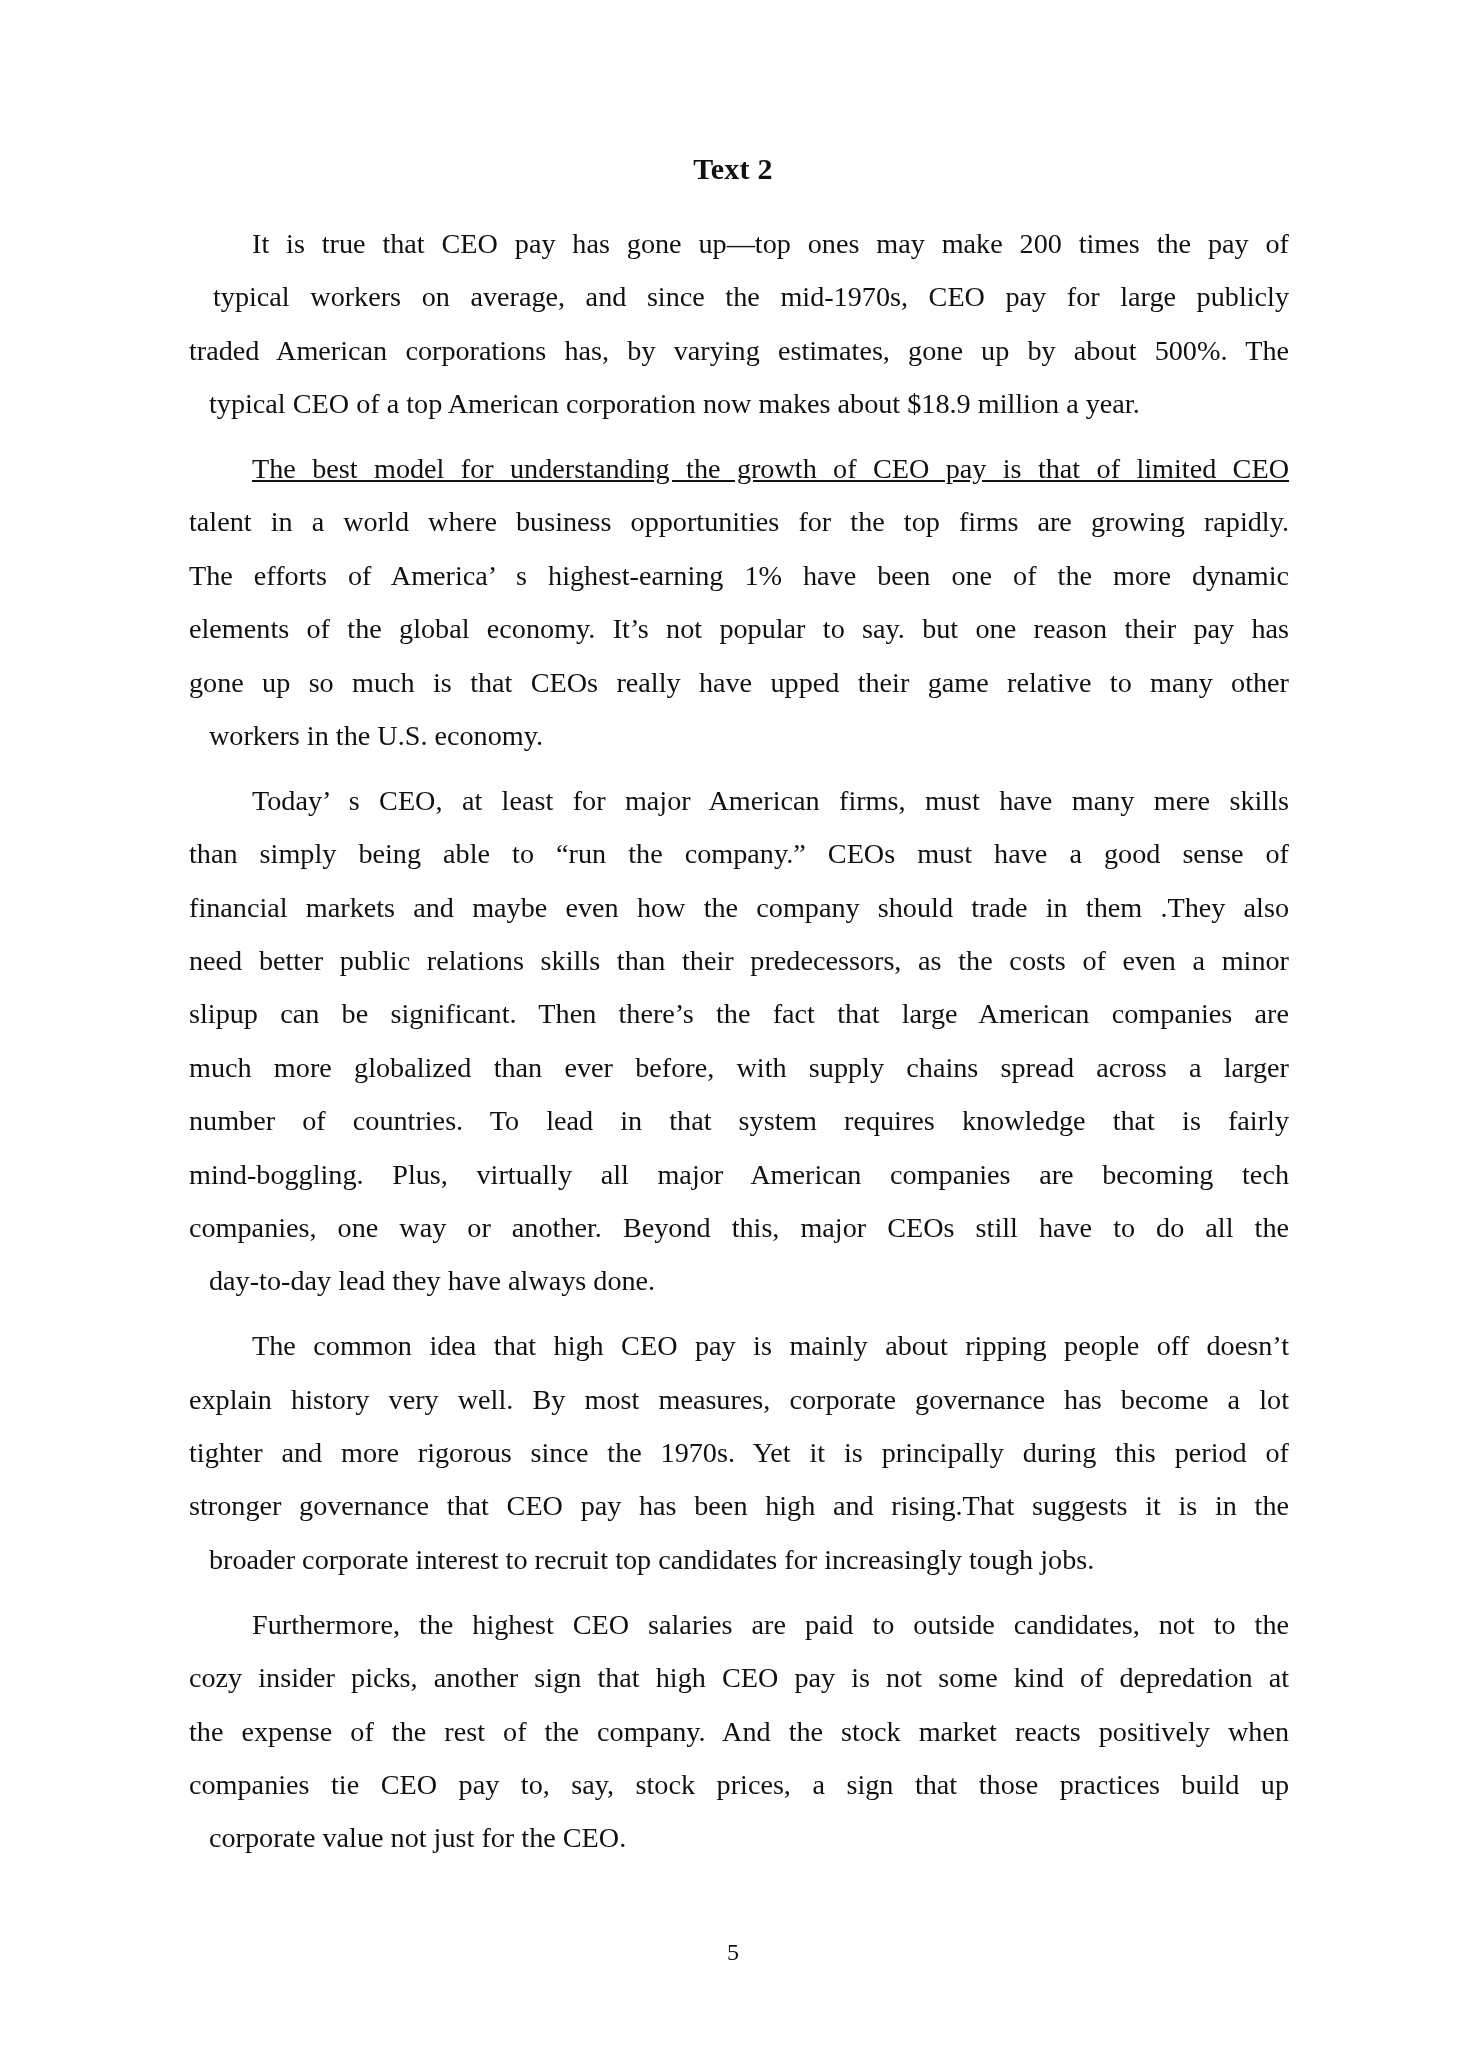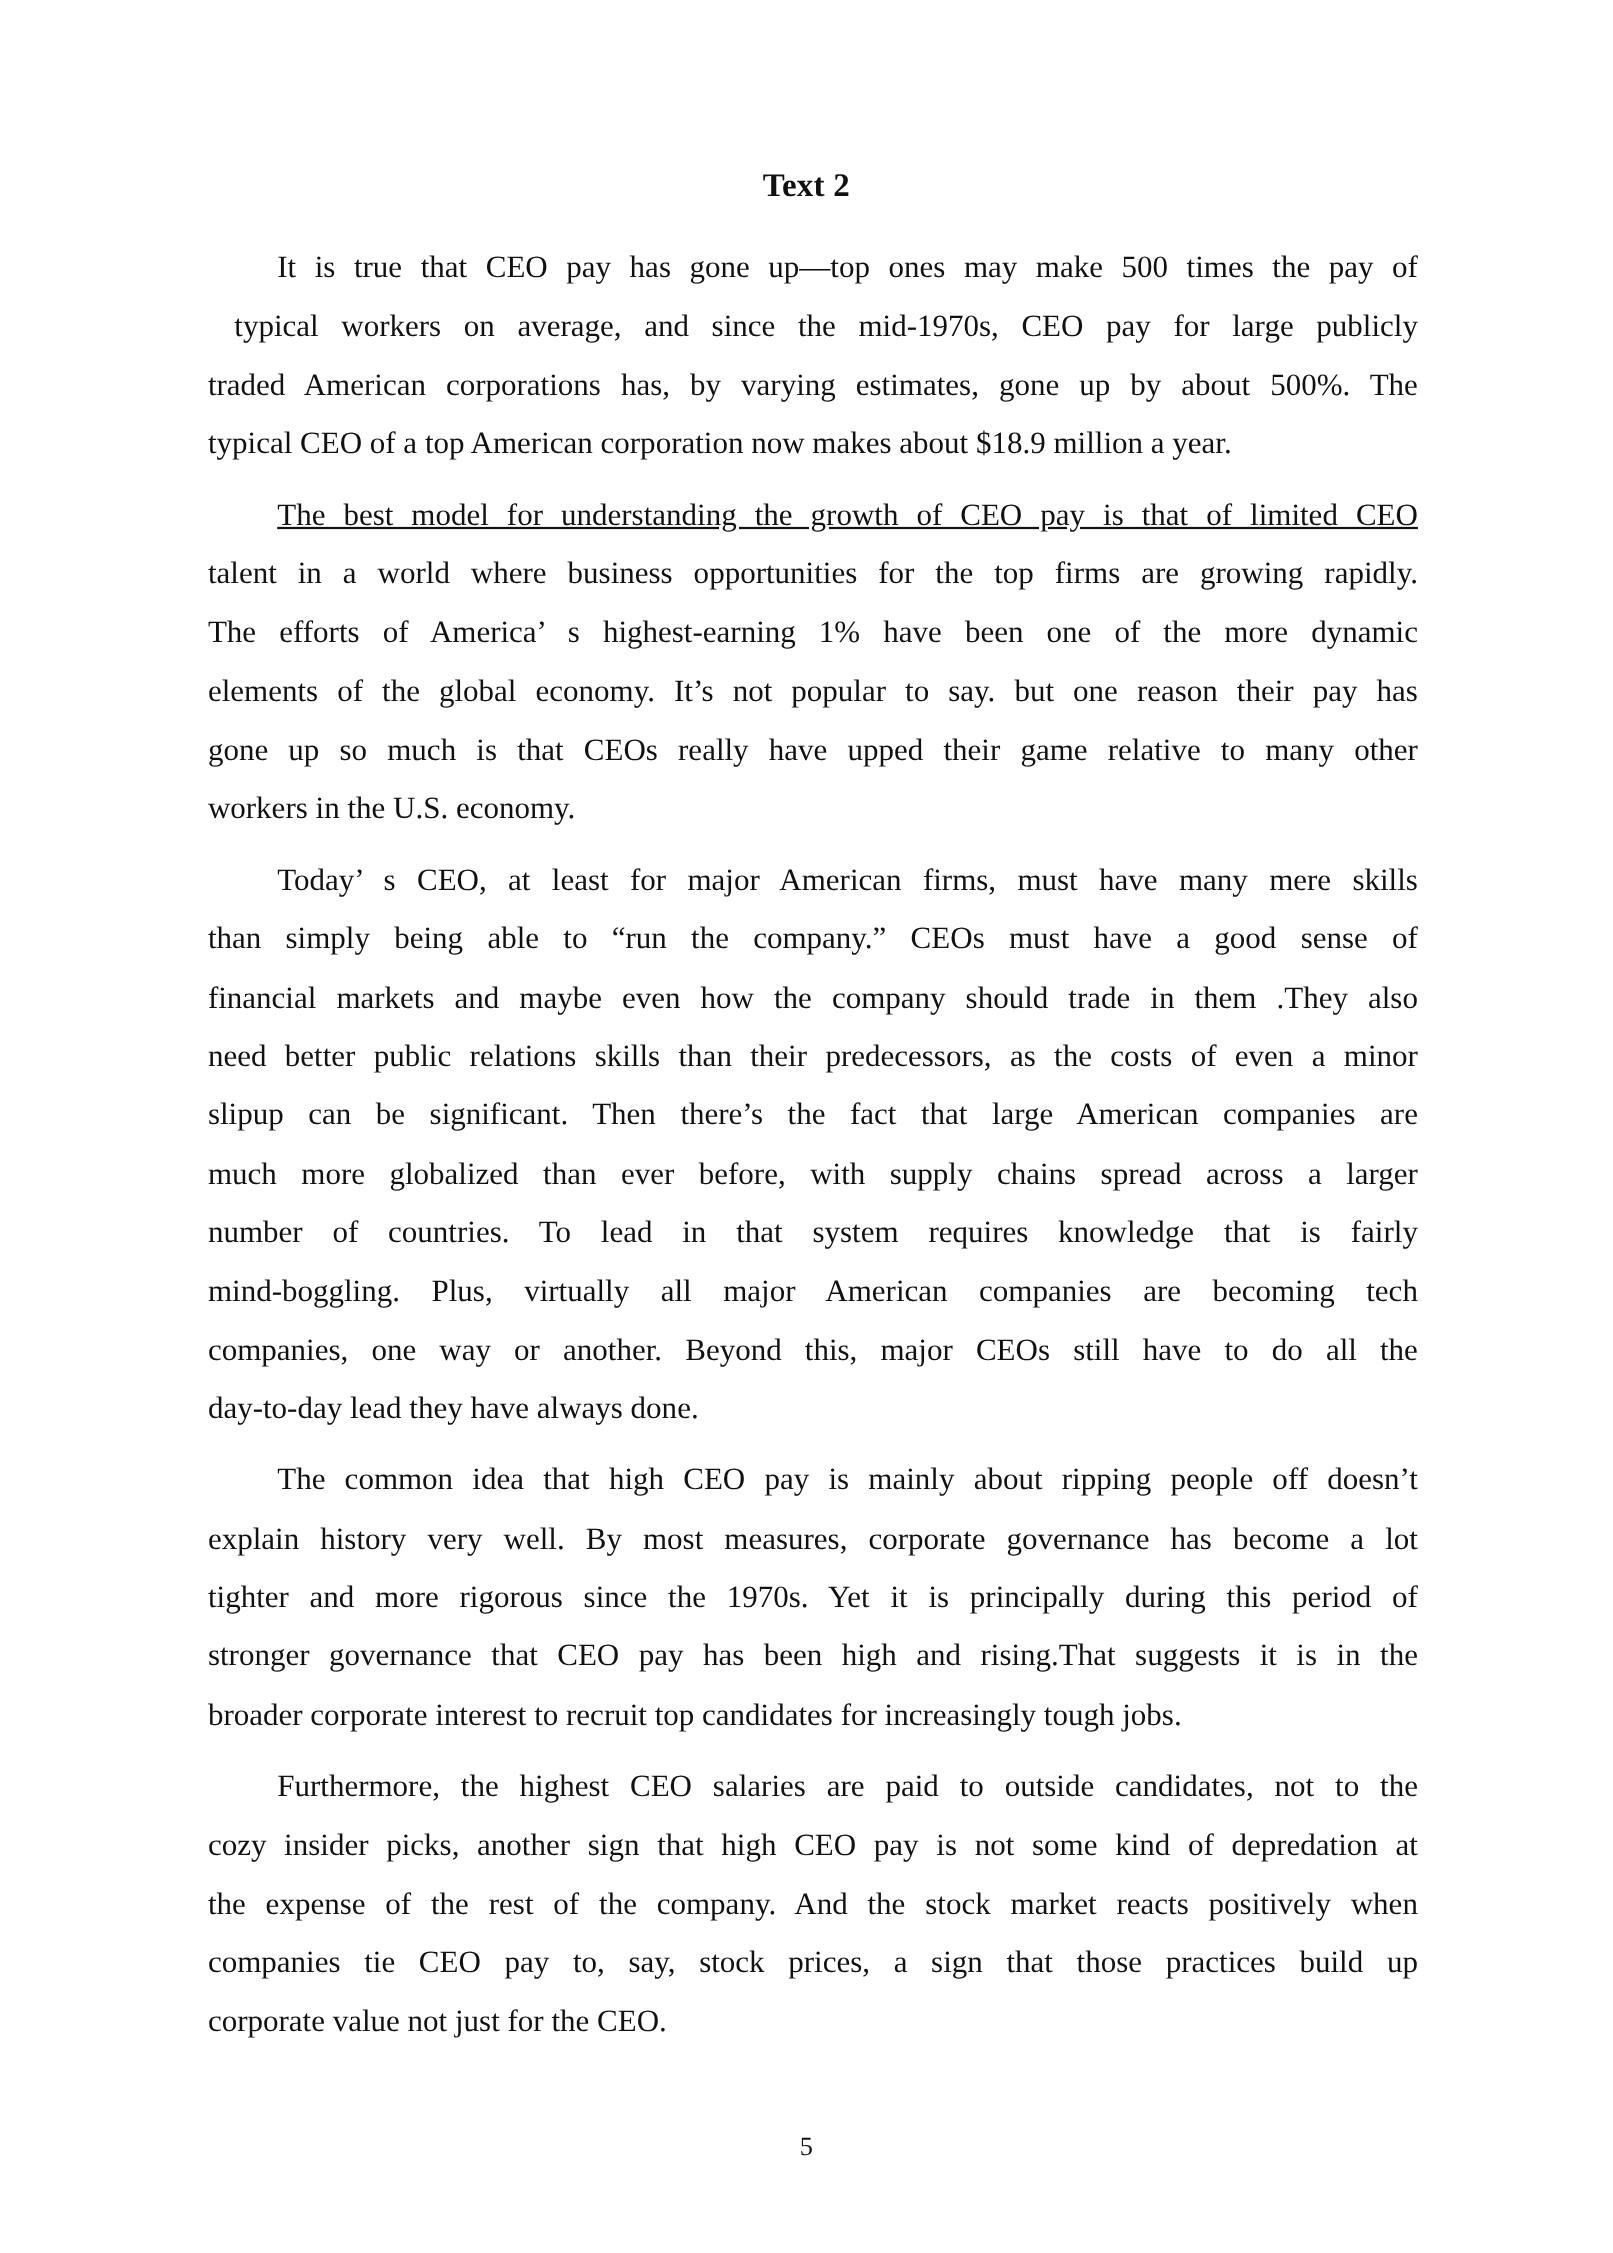--- a/index.html
+++ b/index.html
@@ -52,40 +52,41 @@
       text-align: justify;
       text-align-last: justify;
       overflow: visible;
     }
     .line.first {
       padding-left: 63px;
     }
     .line.last {
       text-align: left;
       text-align-last: left;
+      margin-left: 20px;
     }
     .page-number {
       position: absolute;
       top: 1937px;
       left: 0;
       width: 1466px;
       text-align: center;
       font-size: 24px;
       line-height: 30px;
     }
   </style>
 </head>
 <body>
 
 <div class="page">
   <div class="title">Text 2</div>
 
   <div class="body-text">
     <div class="para">
-      <span class="line first" style="white-space: normal;">It is true that CEO pay has gone up—top ones  may  make 500  times the pay  of</span>
+      <span class="line first" style="white-space: normal;">It is true that CEO pay has gone up—top ones  may  make 200  times the pay  of</span>
       <span class="line" style="white-space: normal; margin-left: 24px;">typical workers on average, and since the mid-1970s, CEO pay for large publicly</span>
       <span class="line" style="white-space: normal;">traded American corporations has, by varying estimates, gone up by about 500%. The</span>
       <span class="line last" style="white-space: normal;">typical CEO of a top American corporation now makes about $18.9 million a year.</span>
     </div>
 
     <div class="para">
       <span class="line first" style="white-space: normal; text-decoration: underline;">The best model for understanding the growth of CEO pay is that of limited CEO</span>
       <span class="line" style="white-space: normal;">talent in a world where business opportunities for the top firms are growing rapidly.</span>
       <span class="line" style="white-space: normal;">The efforts of America’ s highest-earning 1% have been one of the more dynamic</span>
       <span class="line" style="white-space: normal;">elements of the global economy. It’s not popular to say. but one reason their pay has</span>

